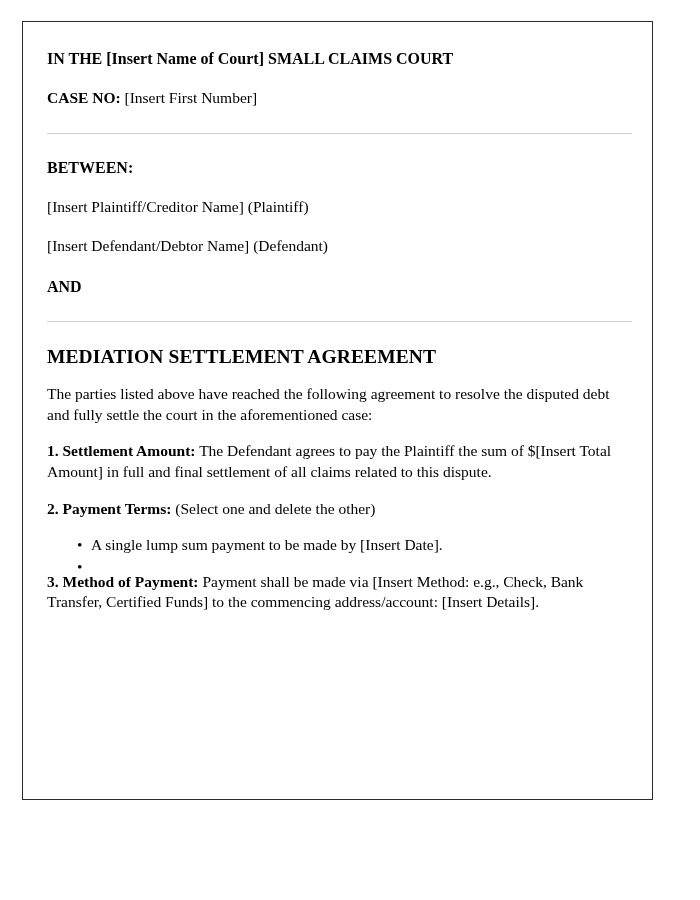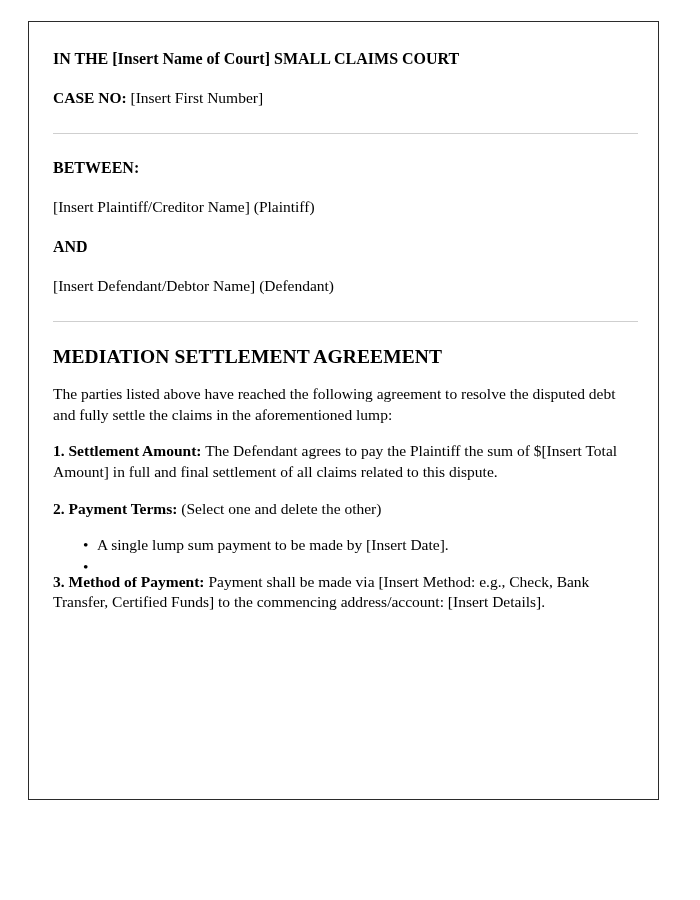--- a/index.html
+++ b/index.html
@@ -9,21 +9,21 @@
   }
   body {
     width: 700px;
     height: 900px;
     font-family: "Liberation Serif", "DejaVu Serif", serif;
     color: #000000;
     overflow: hidden;
   }
   .page-sheet {
     position: absolute;
-    left: 28px;
+    left: 22px;
     top: 21px;
     width: 631px;
     height: 779px;
     border: 1px solid #2b2b2b;
     background: #ffffff;
     box-sizing: border-box;
     overflow: hidden;
   }
   .page-inner {
     padding: 26px 20px 0 24px;
@@ -90,29 +90,29 @@
       <span class="clause-label">CASE NO:</span>
       <span>[Insert First Number]</span>
     </p>
 
     <hr class="divider">
 
     <p class="doc-line heading-strong">BETWEEN:</p>
 
     <p class="doc-line">[Insert Plaintiff/Creditor Name] (Plaintiff)</p>
 
+    <p class="doc-line">[Insert Defendant/Debtor Name] (Defendant)</p>
+
     <p class="doc-line heading-strong">AND</p>
-
-    <p class="doc-line">[Insert Defendant/Debtor Name] (Defendant)</p>
 
     <hr class="divider">
 
     <h1 class="doc-title">MEDIATION SETTLEMENT AGREEMENT</h1>
 
-    <p class="body-para">The parties listed above have reached the following agreement to resolve the disputed debt and fully settle the claims in the aforementioned lump:</p>
+    <p class="body-para">The parties listed above have reached the following agreement to resolve the disputed debt and fully settle the court in the aforementioned case:</p>
 
     <p class="body-para">
       <span class="clause-label">1. Settlement Amount:</span><span> The Defendant agrees to pay the Plaintiff the sum of $[Insert Total Amount] in full and final settlement of all claims related to this dispute.</span>
     </p>
 
     <p class="body-para">
       <span class="clause-label">2. Payment Terms:</span><span> (Select one and delete the other)</span>
     </p>
 
     <ul class="bullet-list">

